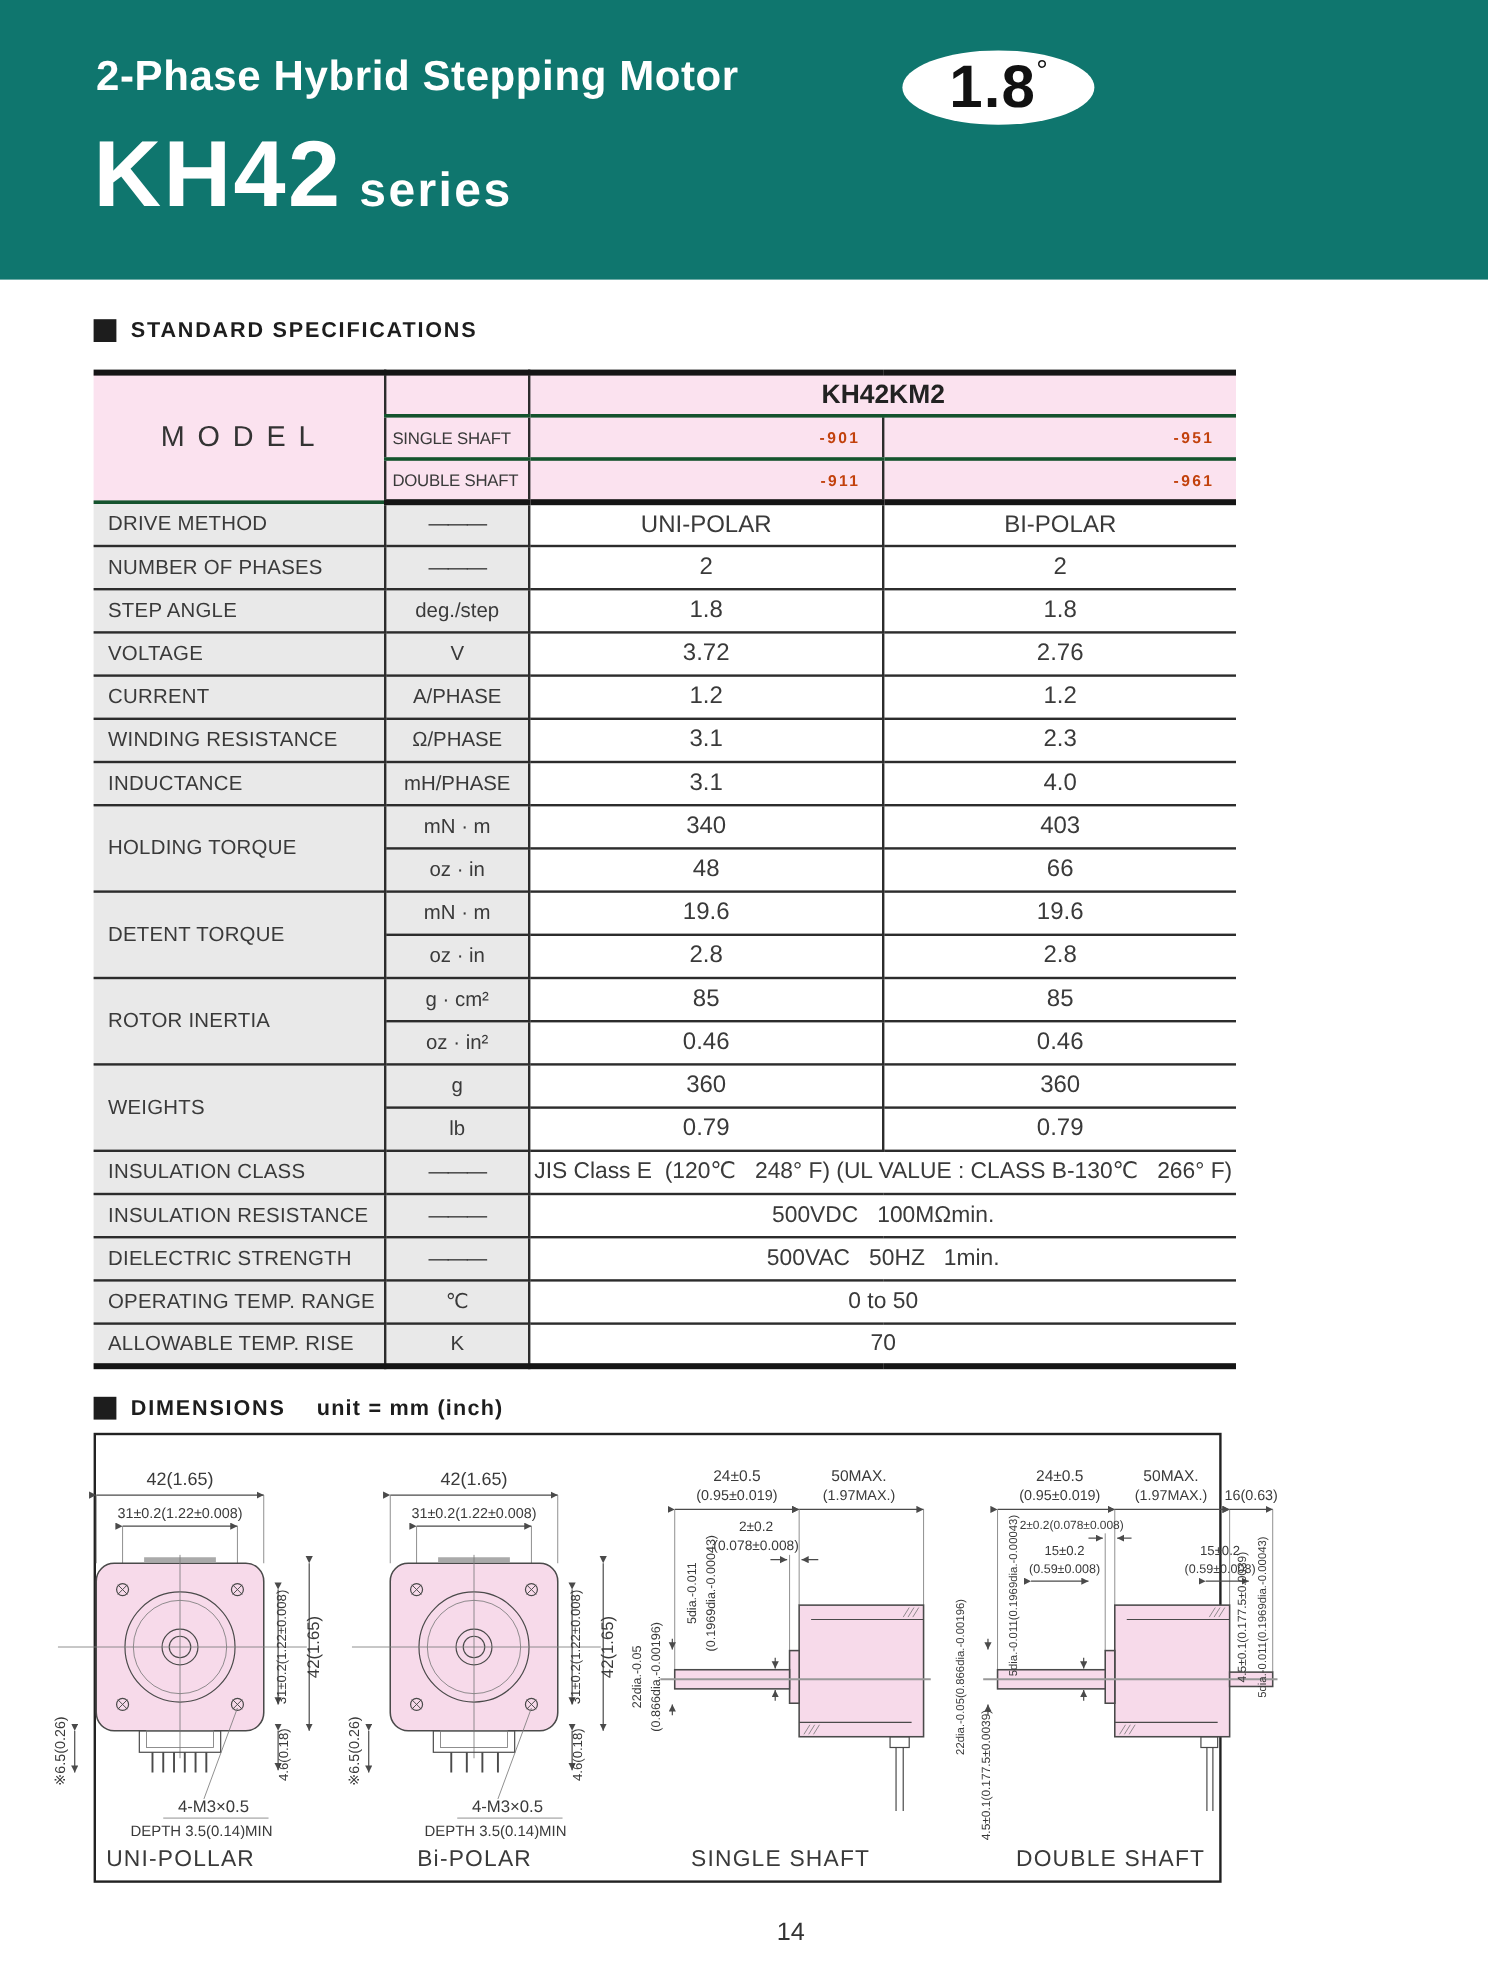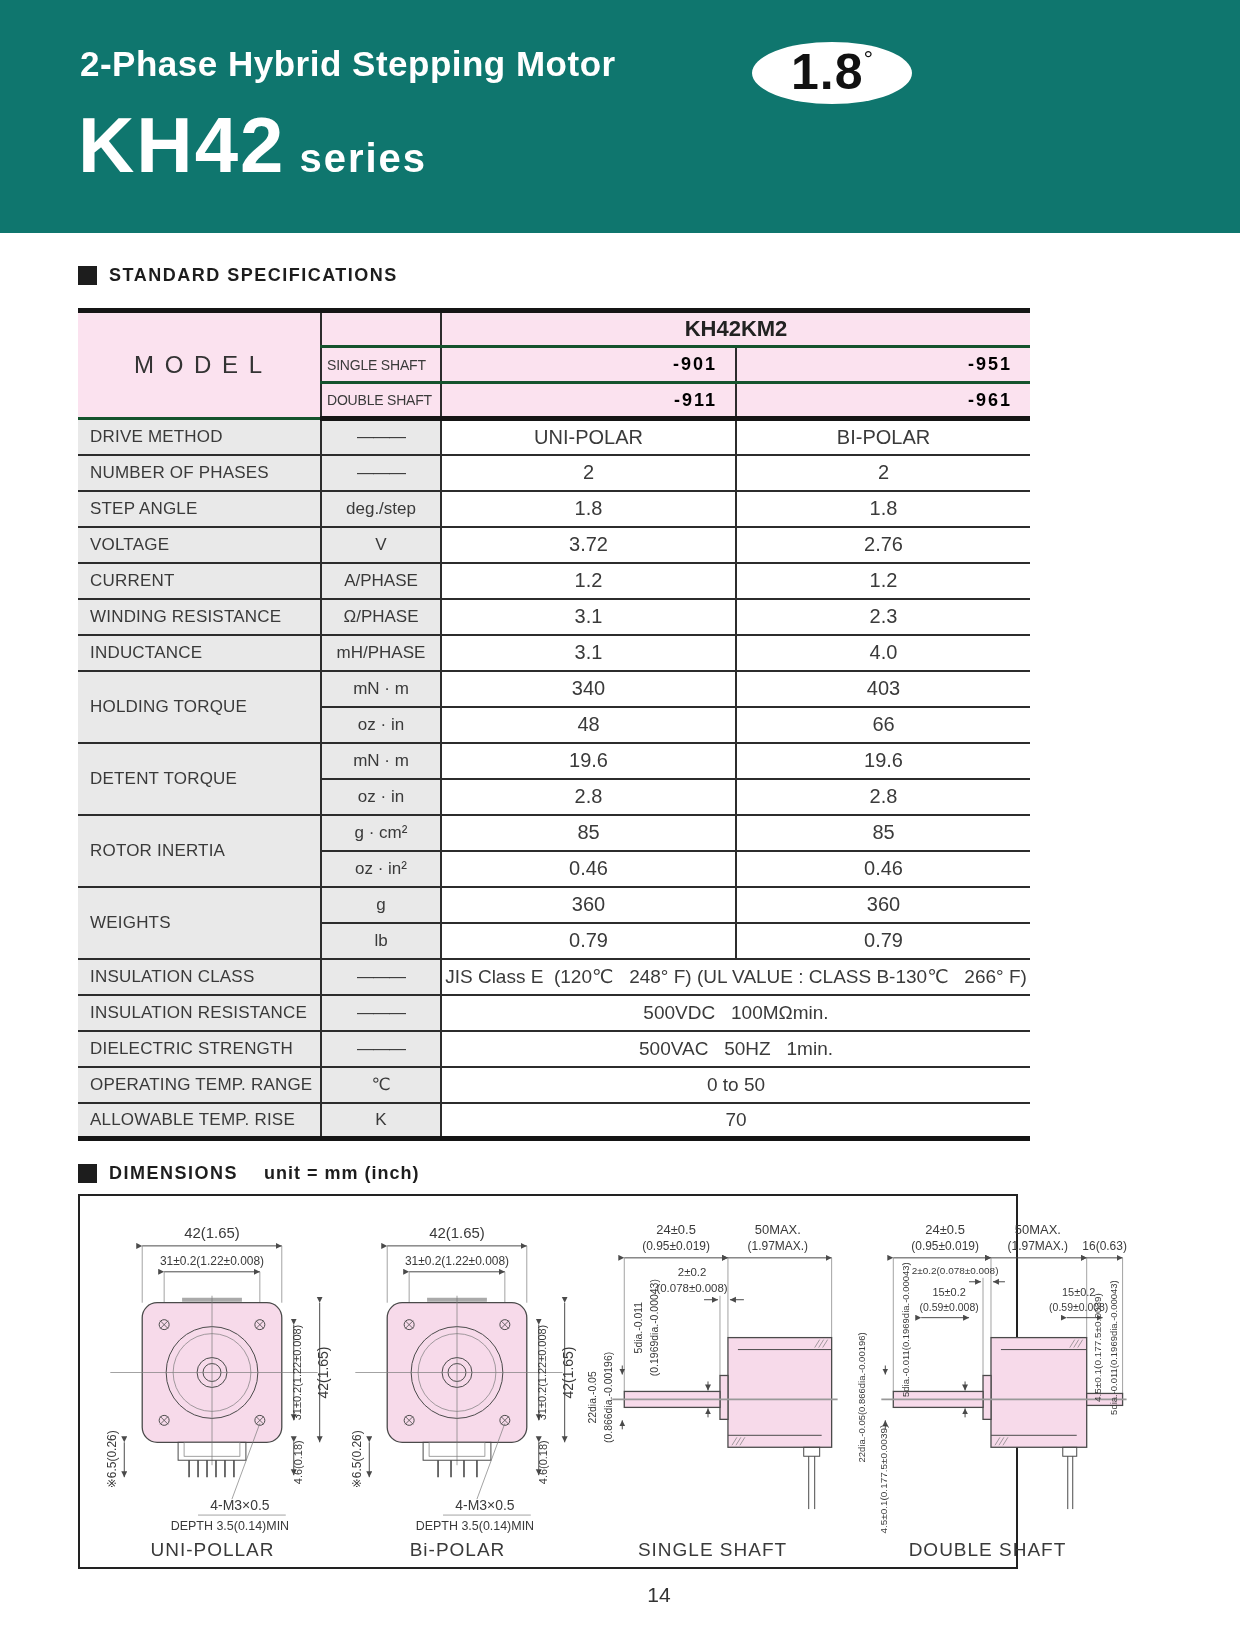--- a/index.html
+++ b/index.html
@@ -38,38 +38,38 @@
   td.rspan { vertical-align:top; line-height:34px; }
   .dash { letter-spacing:-1px; font-size:18px; }
 
   
   tr.model td { background:#FBE2EF; border-bottom:3px solid #14532d; }
   td.model-label { font-size:24px; text-align:center; letter-spacing:2px; color:#333;
                    border-right:2px solid #2c2c2c; background:#FBE2EF; }
   td.model-family { font-size:22px; font-weight:bold; text-align:center; color:#222; height:36px; }
   td.shaft-lbl { font-size:14px; text-align:left; padding-left:5px; height:23px; letter-spacing:-0.2px;
                  border-right:2px solid #2c2c2c; }
-  td.model-val { font-size:18px; font-weight:bold; text-align:right; padding-right:18px; height:23px; letter-spacing:2px; color:#000000; }
+  td.model-val { font-size:13px; font-weight:bold; text-align:right; padding-right:18px; height:23px; letter-spacing:2px; color:#c2410c; }
   tr.model-last td { border-bottom:5px solid #151515; }
   td.empty-cell { border-right:2px solid #2c2c2c; }
 
   
   .dim-box { margin-top:10px; width:940px; height:375px; border:2px solid #222;
-             display:flex; justify-content:flex-start; padding:12px 10px 6px 10px; }
+             display:flex; justify-content:center; padding:12px 10px 6px 10px; }
   .drawing { display:flex; flex-direction:column; align-items:center; }
   .drawing svg { display:block; }
   .caption { font-size:19px; color:#3a3a3a; letter-spacing:1px; margin-top:2px; }
   svg text { font-family:"Liberation Sans","DejaVu Sans",sans-serif; fill:#3a3a3a; }
   svg .ln { stroke:#4a4a4a; stroke-width:1; fill:none; }
   svg .thin { stroke:#7a7a7a; stroke-width:0.7; fill:none; }
   svg .shape { stroke:#4a4a4a; stroke-width:1.3; fill:#F7DAEA; }
   svg .cl { stroke:#999; stroke-width:1.6; fill:none; }
 
   
-  .footer { margin-top:14px; text-align:center; font-size:21px; color:#333; }
+  .footer { margin-top:30px; text-align:center; font-size:21px; color:#333; }
 </style>
 </head>
 <body>
 
 <div class="page">
 
   <div class="banner">
     <div class="banner-title">2-Phase Hybrid Stepping Motor</div>
     <div class="badge">
       <span class="badge-num">1.8</span><span class="badge-deg">°</span>

